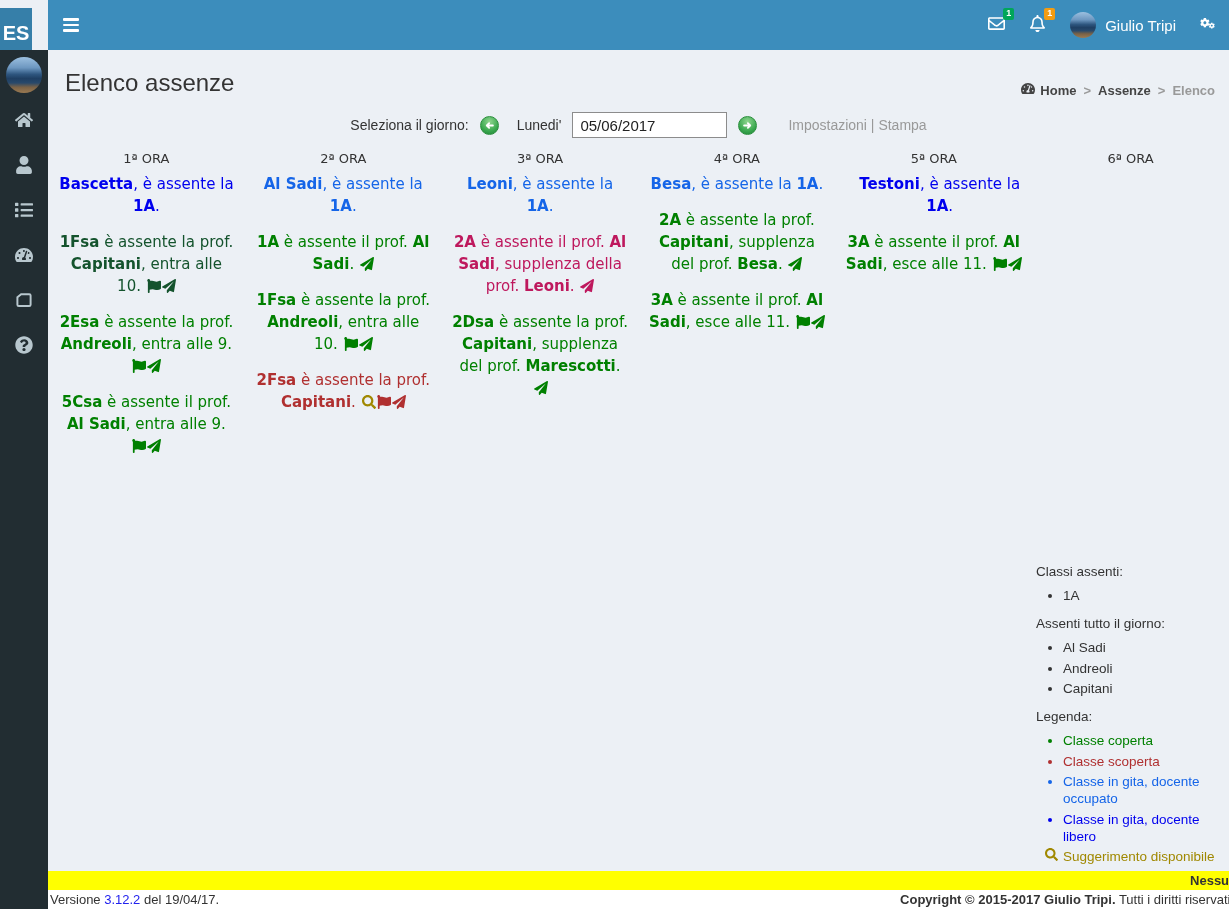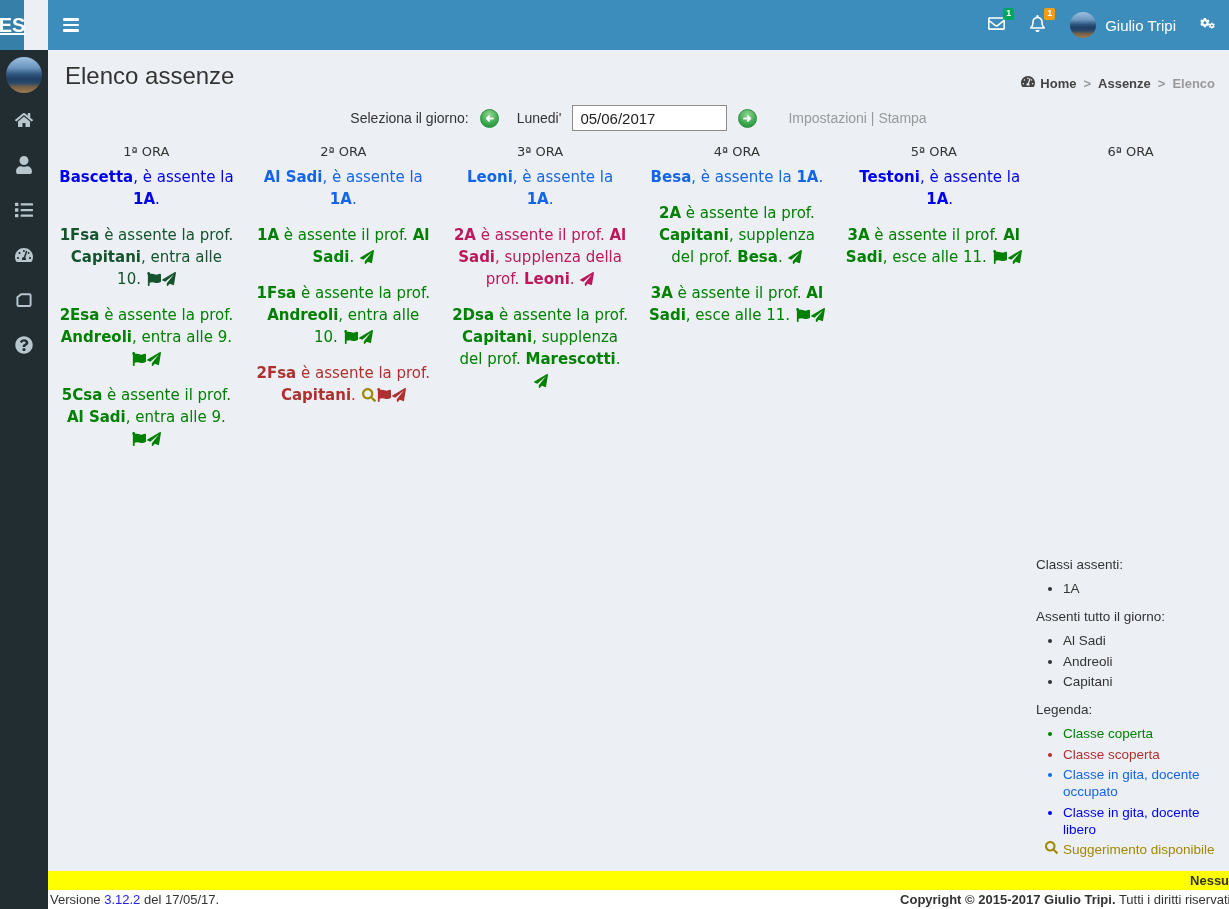--- a/index.html
+++ b/index.html
@@ -1,43 +1,43 @@
 <!DOCTYPE html>
 <html><head>
 <meta charset="utf-8">
 <style>
   html,body{margin:0;padding:0;}
   body{
     width:1229px;height:909px;position:relative;overflow:hidden;
     background:#ecf0f5;font-family:"Liberation Sans",sans-serif;color:#333;
   }
   
-  .logo{position:absolute;left:0;top:0;width:24px;height:50px;background:#367fa9;
-    color:#fff;font-size:20px;font-weight:700;display:flex;align-items:center;justify-content:center;cursor:pointer;text-decoration:underline;}
+  .logo{position:absolute;left:0;top:8px;width:32px;height:50px;background:#367fa9;
+    color:#fff;font-size:20px;font-weight:700;display:flex;align-items:center;justify-content:center;cursor:pointer;}
   .navbar{position:absolute;left:48px;top:0;right:0;height:50px;background:#3c8dbc;display:flex;align-items:center;}
   .hamburger{margin-left:15px;width:16px;cursor:pointer;}
   .hamburger div{height:2.5px;background:#fff;margin:3px 0;border-radius:1px;}
   .nav-right{margin-left:auto;display:flex;align-items:center;height:100%;}
   .nav-item{position:relative;height:100%;display:flex;align-items:center;padding:0 12px;color:#fff;cursor:pointer;}
   .nav-item svg{width:17px;height:17px;fill:#fff;}
   .badge{position:absolute;top:8px;right:3px;font-size:9px;font-weight:700;color:#fff;
     padding:1px 3px;border-radius:2px;line-height:1.1;}
   .badge.green{background:#00a65a;}
   .badge.orange{background:#f39c12;}
   .user-name{font-size:15px;margin-left:9px;}
   .avatar{border-radius:50%;
     background:linear-gradient(180deg,#9cc0e0 0%,#6d97c0 30%,#2e567f 48%,#1f3f63 60%,#28496b 72%,#7a6246 84%,#9b7a52 100%);}
   .avatar.small{width:26px;height:26px;}
   
   .sidebar{position:absolute;left:0;top:50px;width:48px;bottom:0;background:#222d32;}
   .sidebar .avatar.big{width:36px;height:36px;margin:7px auto 4px;}
   .side-item{height:45px;display:flex;align-items:center;justify-content:center;color:#b8c7ce;cursor:pointer;}
   .side-item svg{width:18px;height:18px;fill:currentColor;}
   
-  .content{position:absolute;left:48px;top:50px;right:0;height:674px;background:#ecf0f5;}
+  .content{position:absolute;left:48px;top:57px;right:0;height:674px;background:#ecf0f5;}
   .content-header{position:relative;padding:12px 15px 0 17px;}
   .page-title{margin:0;font-size:24px;font-weight:400;color:#333;}
   .breadcrumb{position:absolute;right:14px;top:25px;font-size:13px;color:#999;display:flex;align-items:center;gap:7px;font-weight:bold;}
   .breadcrumb .bc-link{color:#444;cursor:pointer;}
   .breadcrumb svg{width:14px;height:13px;fill:#444;margin-right:-2px;}
   
   .toolbar{display:flex;align-items:center;justify-content:center;gap:11px;margin-top:15px;font-size:14px;color:#333;}
   .nav-arrow{width:17px;height:17px;border-radius:50%;flex:0 0 auto;cursor:pointer;
     background:radial-gradient(circle at 50% 28%,#8fd68f,#3aa84f 62%,#1f8336 100%);
     border:1px solid #2a8f3c;display:flex;align-items:center;justify-content:center;}
@@ -303,18 +303,18 @@
       <span>Suggerimento disponibile</span>
     </div>
   </div>
 </div>
 
 <div class="ticker">
   <span>Nessun</span>
 </div>
 <div class="footer">
   <div class="footer-left">
-    <span>Versione </span><span class="version-link">3.12.2</span><span> del 17/05/17.</span>
+    <span>Versione </span><span class="version-link">3.12.2</span><span> del 19/04/17.</span>
   </div>
   <div class="footer-right">
     <b>Copyright © 2015-2017 Giulio Tripi.</b><span> Tutti i diritti riservati.</span>
   </div>
 </div>
 
 </body></html>

